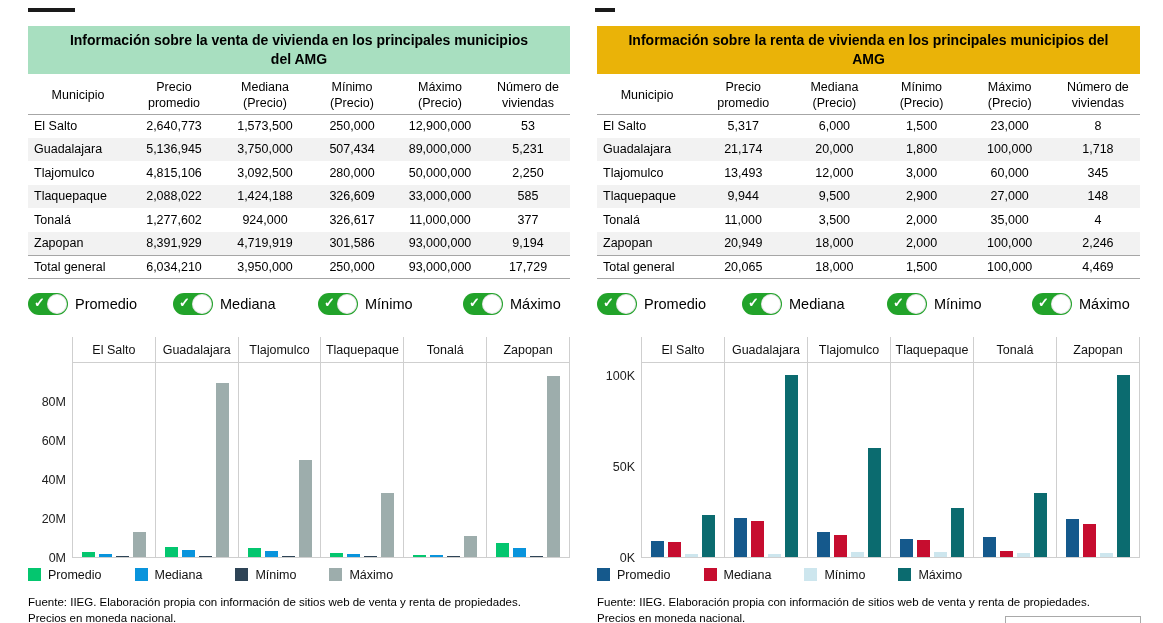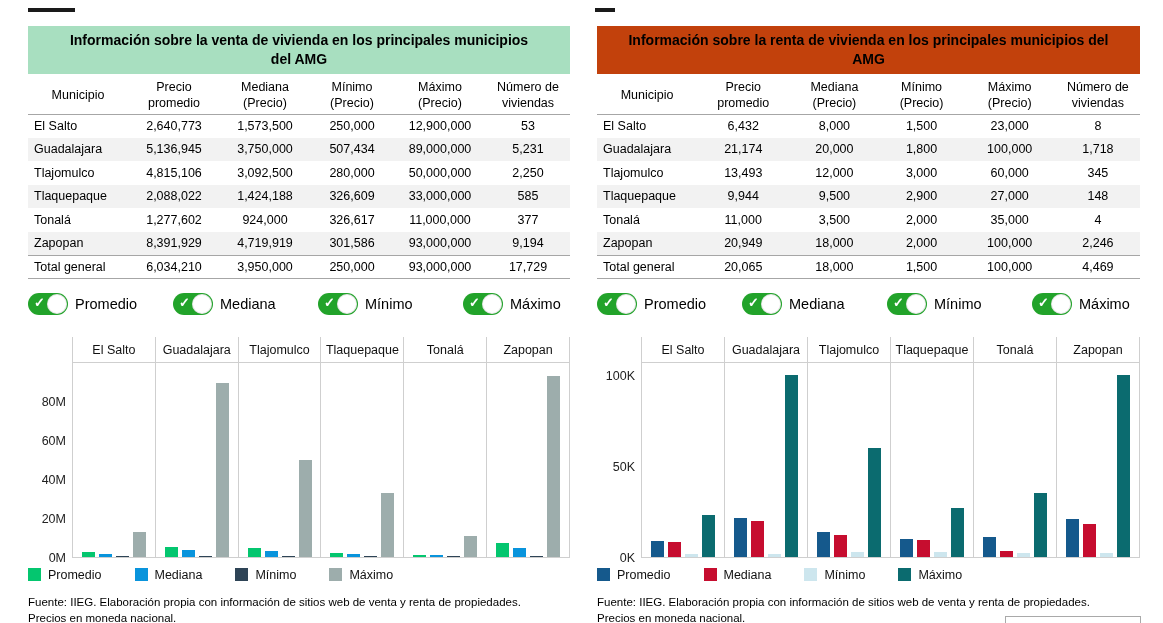--- a/index.html
+++ b/index.html
@@ -263,21 +263,21 @@
           <span class="legend-label">Máximo</span>
         </div>
       </div>
     <div class="footnote">
       <div>Fuente: IIEG. Elaboración propia con información de sitios web de venta y renta de propiedades.</div>
       <div>Precios en moneda nacional.</div>
     </div>
   </section>
 
   <section class="panel panel-right">
-    <header class="panel-header" style="background: #c2410c;">
+    <header class="panel-header" style="background: #eab308;">
       <span>Información sobre la renta de vivienda en los principales municipios del AMG</span>
     </header>
     <div class="tbl">
         <table>
           <colgroup>
             <col style="width: 100px;">
             <col style="width: 92px;">
             <col style="width: 90px;">
             <col style="width: 84px;">
             <col style="width: 92px;">
@@ -289,22 +289,22 @@
               <th>Precio promedio</th>
               <th>Mediana (Precio)</th>
               <th>Mínimo (Precio)</th>
               <th>Máximo (Precio)</th>
               <th>Número de viviendas</th>
             </tr>
           </thead>
           <tbody>
             <tr class="">
               <td class="name">El Salto</td>
-              <td>6,432</td>
-              <td>8,000</td>
+              <td>5,317</td>
+              <td>6,000</td>
               <td>1,500</td>
               <td>23,000</td>
               <td>8</td>
             </tr>
             <tr class="striped">
               <td class="name">Guadalajara</td>
               <td>21,174</td>
               <td>20,000</td>
               <td>1,800</td>
               <td>100,000</td>

